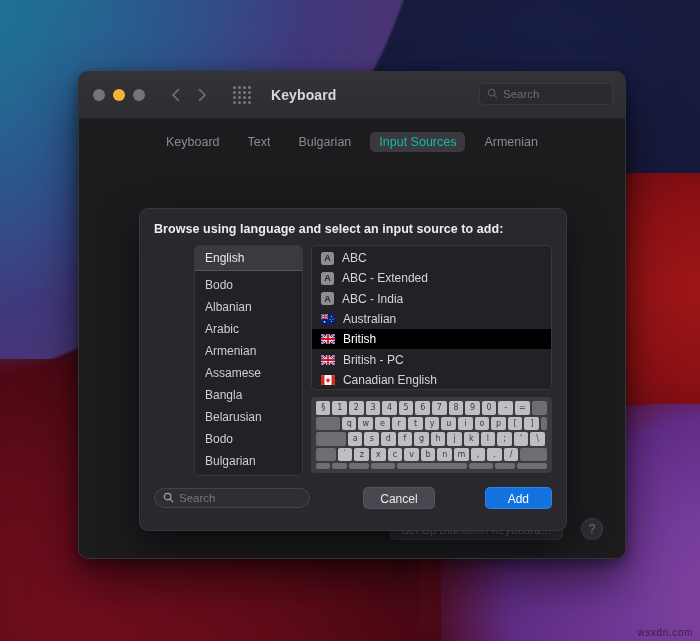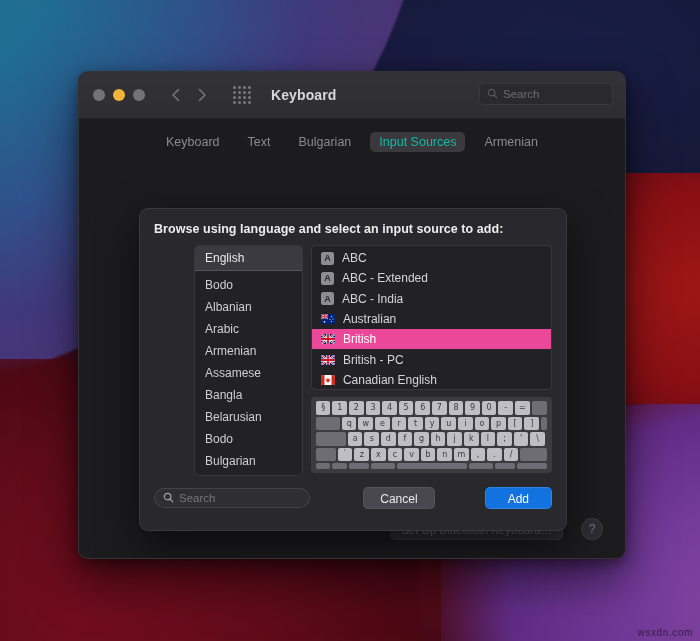--- a/index.html
+++ b/index.html
@@ -202,21 +202,21 @@
     border-radius: 5px;
     overflow: hidden;
     padding-top: 2px;
   }
   .src-item {
     display: flex; align-items: center; gap: 8px;
     padding: 2px 9px;
     height: 20.3px;
     color: #d6d5da; font-size: 12px;
   }
-  .src-item.selected { background: #ec4899; color: #ffffff; align-items: center; }
+  .src-item.selected { background: #000000; color: #ffffff; align-items: center; }
 
   .abc-icon {
     width: 13px; height: 13px; border-radius: 2.5px;
     background: #8e8d93; color: #2a292d;
     font-size: 9px; font-weight: bold;
     display: flex; align-items: center; justify-content: center;
     flex: 0 0 auto;
   }
   .flag { width: 14px; height: 10px; border-radius: 1.5px; flex: 0 0 auto;
           position: relative; overflow: hidden; }

